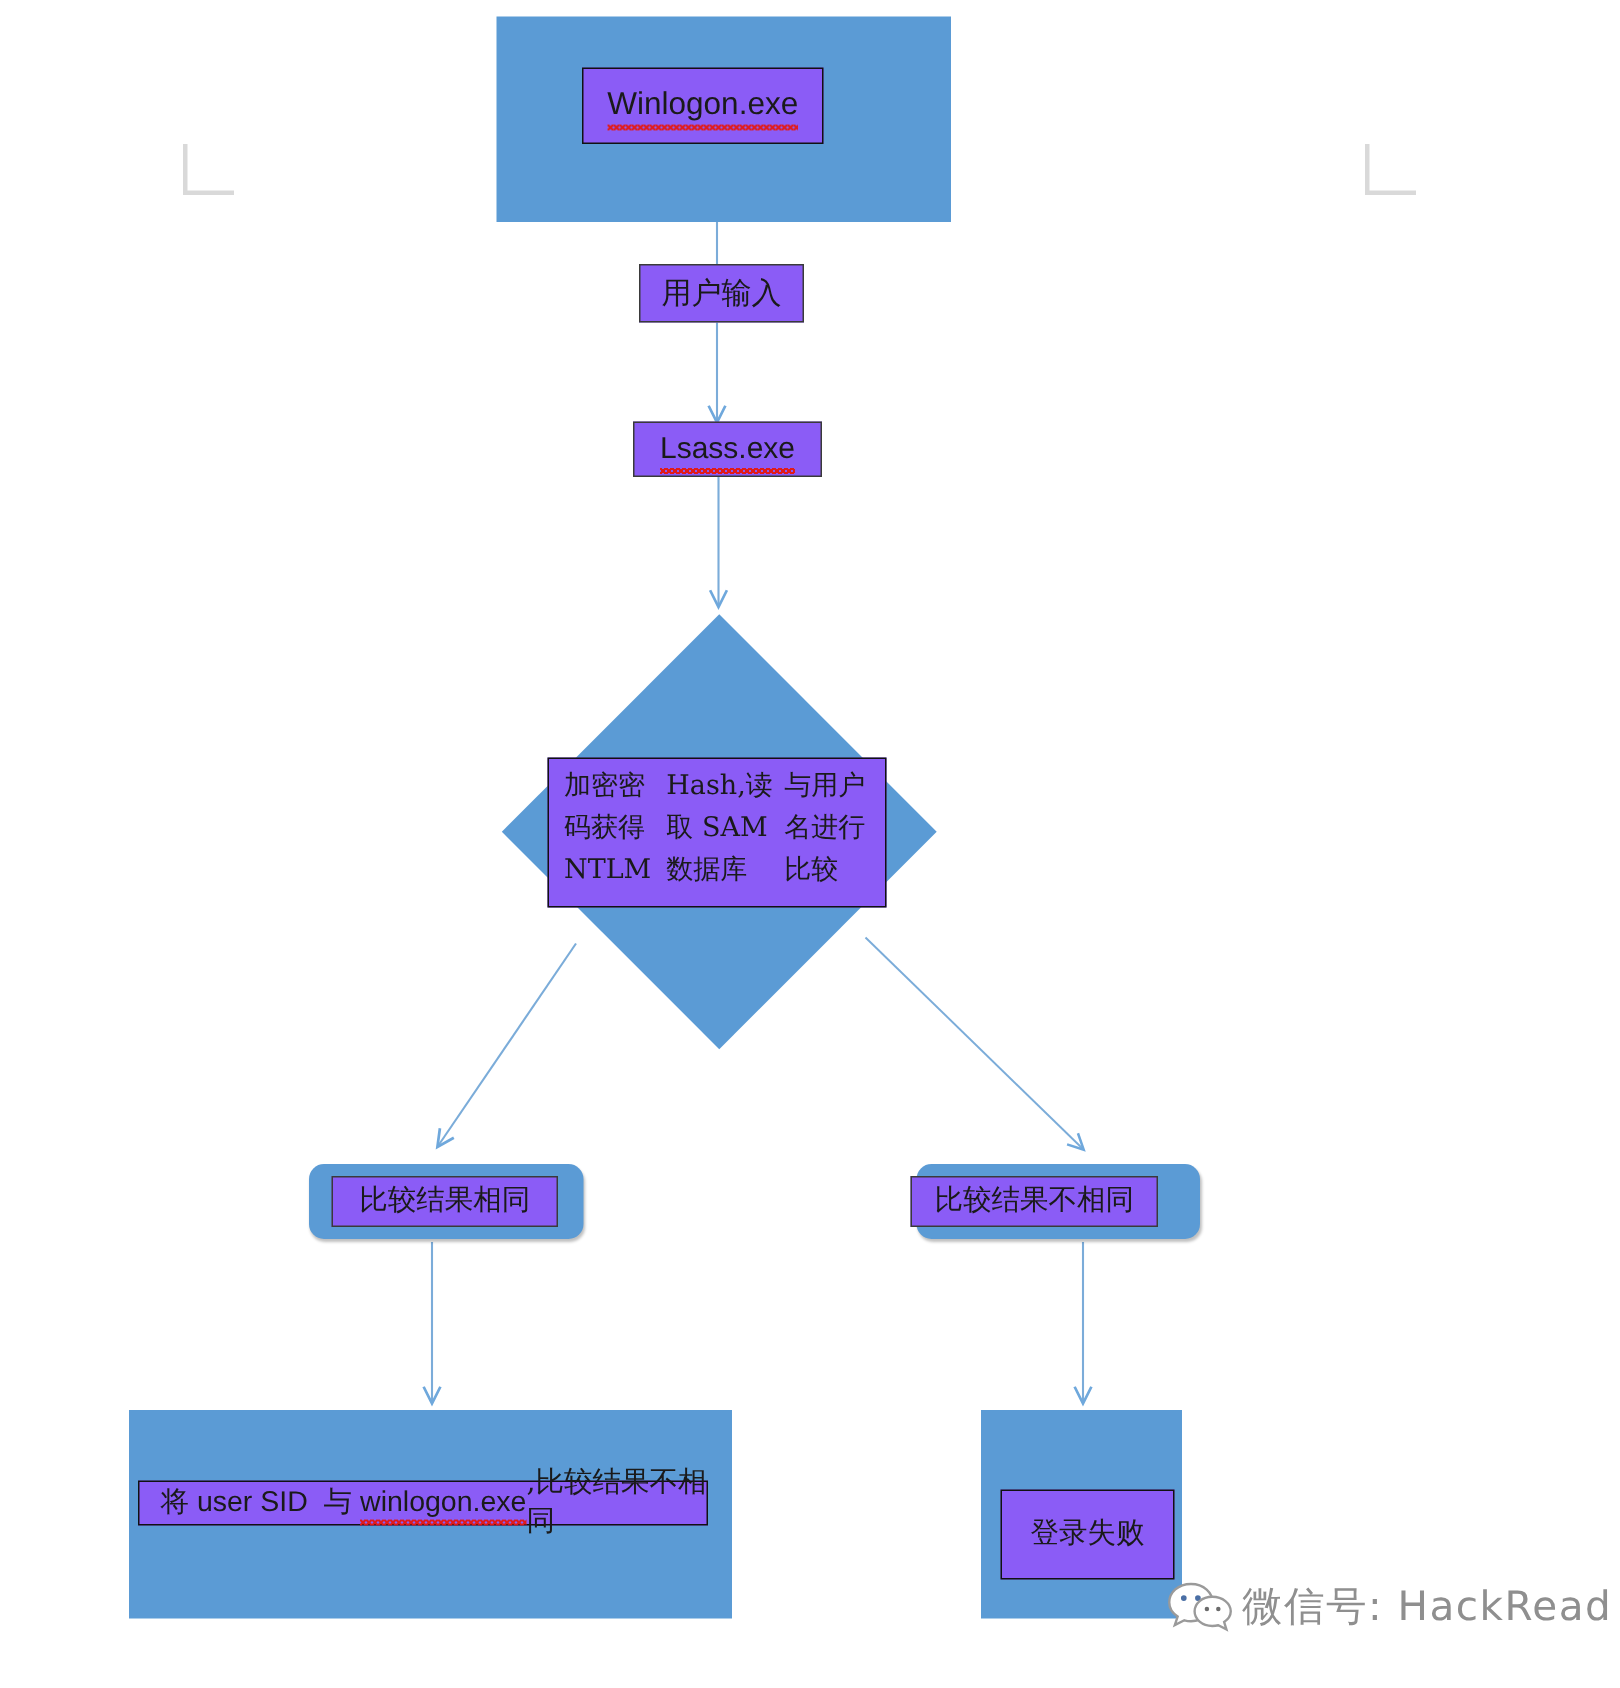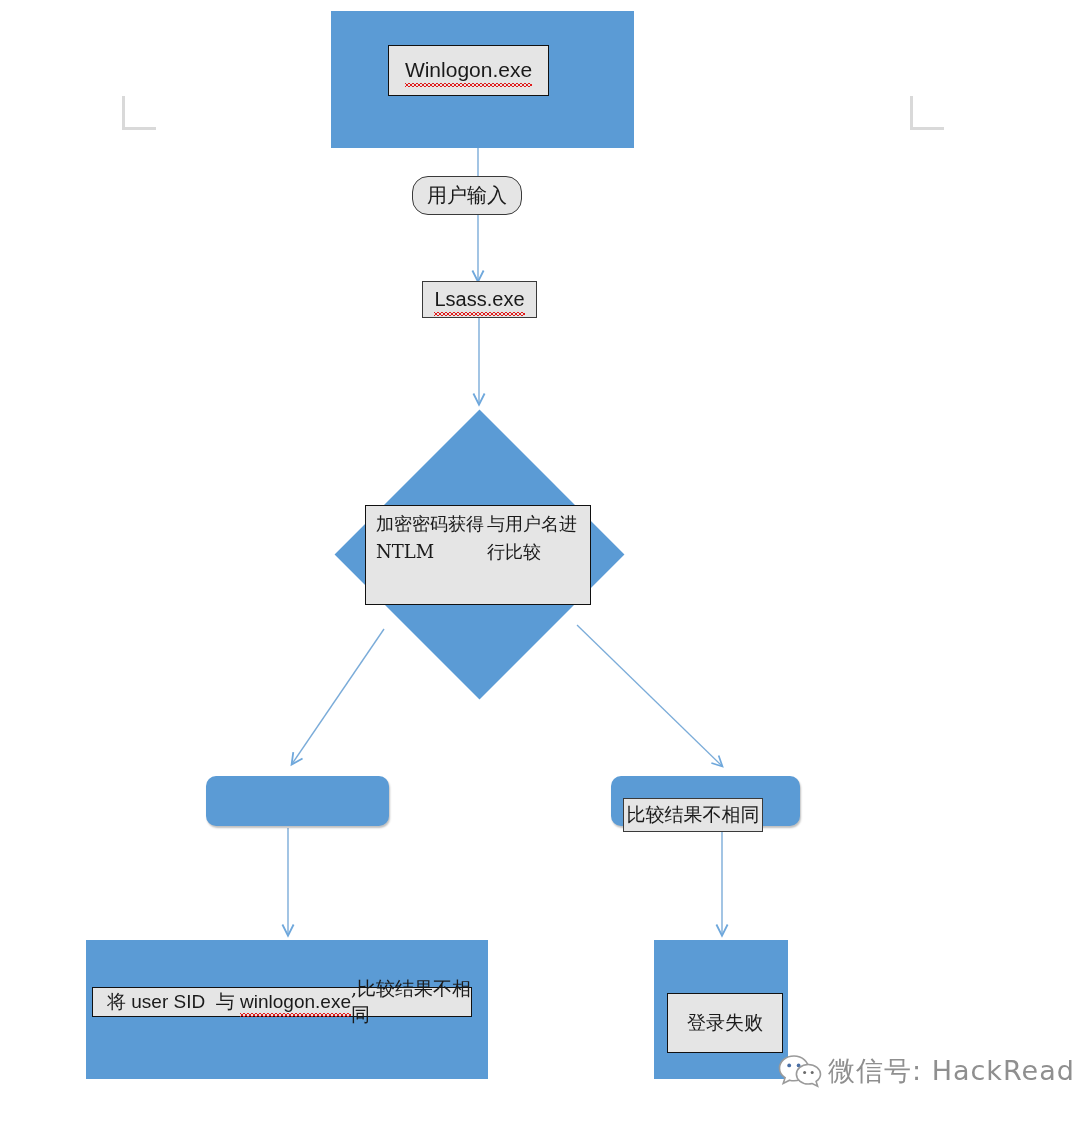--- a/index.html
+++ b/index.html
@@ -31,21 +31,21 @@
   }
   .diamond {
     position: absolute;
     background: #5B9BD5;
     transform: rotate(45deg);
   }
 
   
   .wbox {
     position: absolute;
-    background: #e5e5e5;
+    background: #8b5cf6;
     border: 1.5px solid #111111;
     box-sizing: border-box;
     display: flex;
     align-items: center;
     justify-content: center;
     color: #1a1a1a;
     line-height: 1.35;
   }
   .wbox.thin { border: 1px solid #3a3a3a; }
 
@@ -134,40 +134,44 @@
   </svg>
 
   <div class="crop left" style="left:122px; top:96px;"></div>
   <div class="crop right" style="left:910px; top:96px;"></div>
 
   <div class="blue-rect" style="left:331px; top:11px; width:303px; height:137px;"></div>
   <div class="wbox latin" style="left:388px; top:45px; width:161px; height:51px; font-size:21px;">
     <span class="squiggle">Winlogon.exe</span>
   </div>
 
-  <div class="wbox thin cn" style="left:412px; top:176px; width:110px; height:39px; font-size:20px;border-radius:16px;">
+  <div class="wbox thin cn" style="left:426px; top:176px; width:110px; height:39px; font-size:20px;">
     <span>用户输入</span>
   </div>
 
-  <div class="wbox thin latin" style="left:422px; top:281px; width:115px; height:37px; font-size:20px;">
+  <div class="wbox thin latin" style="left:422px; top:281px; width:126px; height:37px; font-size:20px;">
     <span class="squiggle">Lsass.exe</span>
   </div>
 
   <div class="diamond" style="left:377px; top:452px; width:205px; height:205px;"></div>
   <div class="wbox cn" style="left:365px; top:505px; width:226px; height:100px; font-size:18px;
               flex-direction:row; align-items:flex-start; justify-content:center;
               padding:4px 10px; line-height:1.55;">
     <span>加密密码获得 NTLM</span>
+    <span>Hash,读取 SAM 数据库</span>
     <span>与用户名进行比较</span>
   </div>
 
   <div class="blue-round" style="left:206px; top:776px; width:183px; height:50px;"></div>
+  <div class="wbox thin cn" style="left:221px; top:784px; width:151px; height:34px; font-size:19px;">
+    <span>比较结果相同</span>
+  </div>
 
   <div class="blue-round" style="left:611px; top:776px; width:189px; height:50px;"></div>
-  <div class="wbox thin cn" style="left:623px; top:784px; width:140px; height:34px; font-size:19px;margin-top:14px;">
+  <div class="wbox thin cn" style="left:607px; top:784px; width:165px; height:34px; font-size:19px;">
     <span>比较结果不相同</span>
   </div>
 
   <div class="blue-rect" style="left:86px; top:940px; width:402px; height:139px;"></div>
   <div class="wbox cn" style="left:92px; top:987px; width:380px; height:30px; font-size:19px;
               justify-content:flex-start; padding-left:14px;">
     <span class="latin" style="white-space:pre;">将 user SID  与 </span>
       <span class="squiggle latin">winlogon.exe</span>
       <span>,比较结果不相同</span>
   </div>

